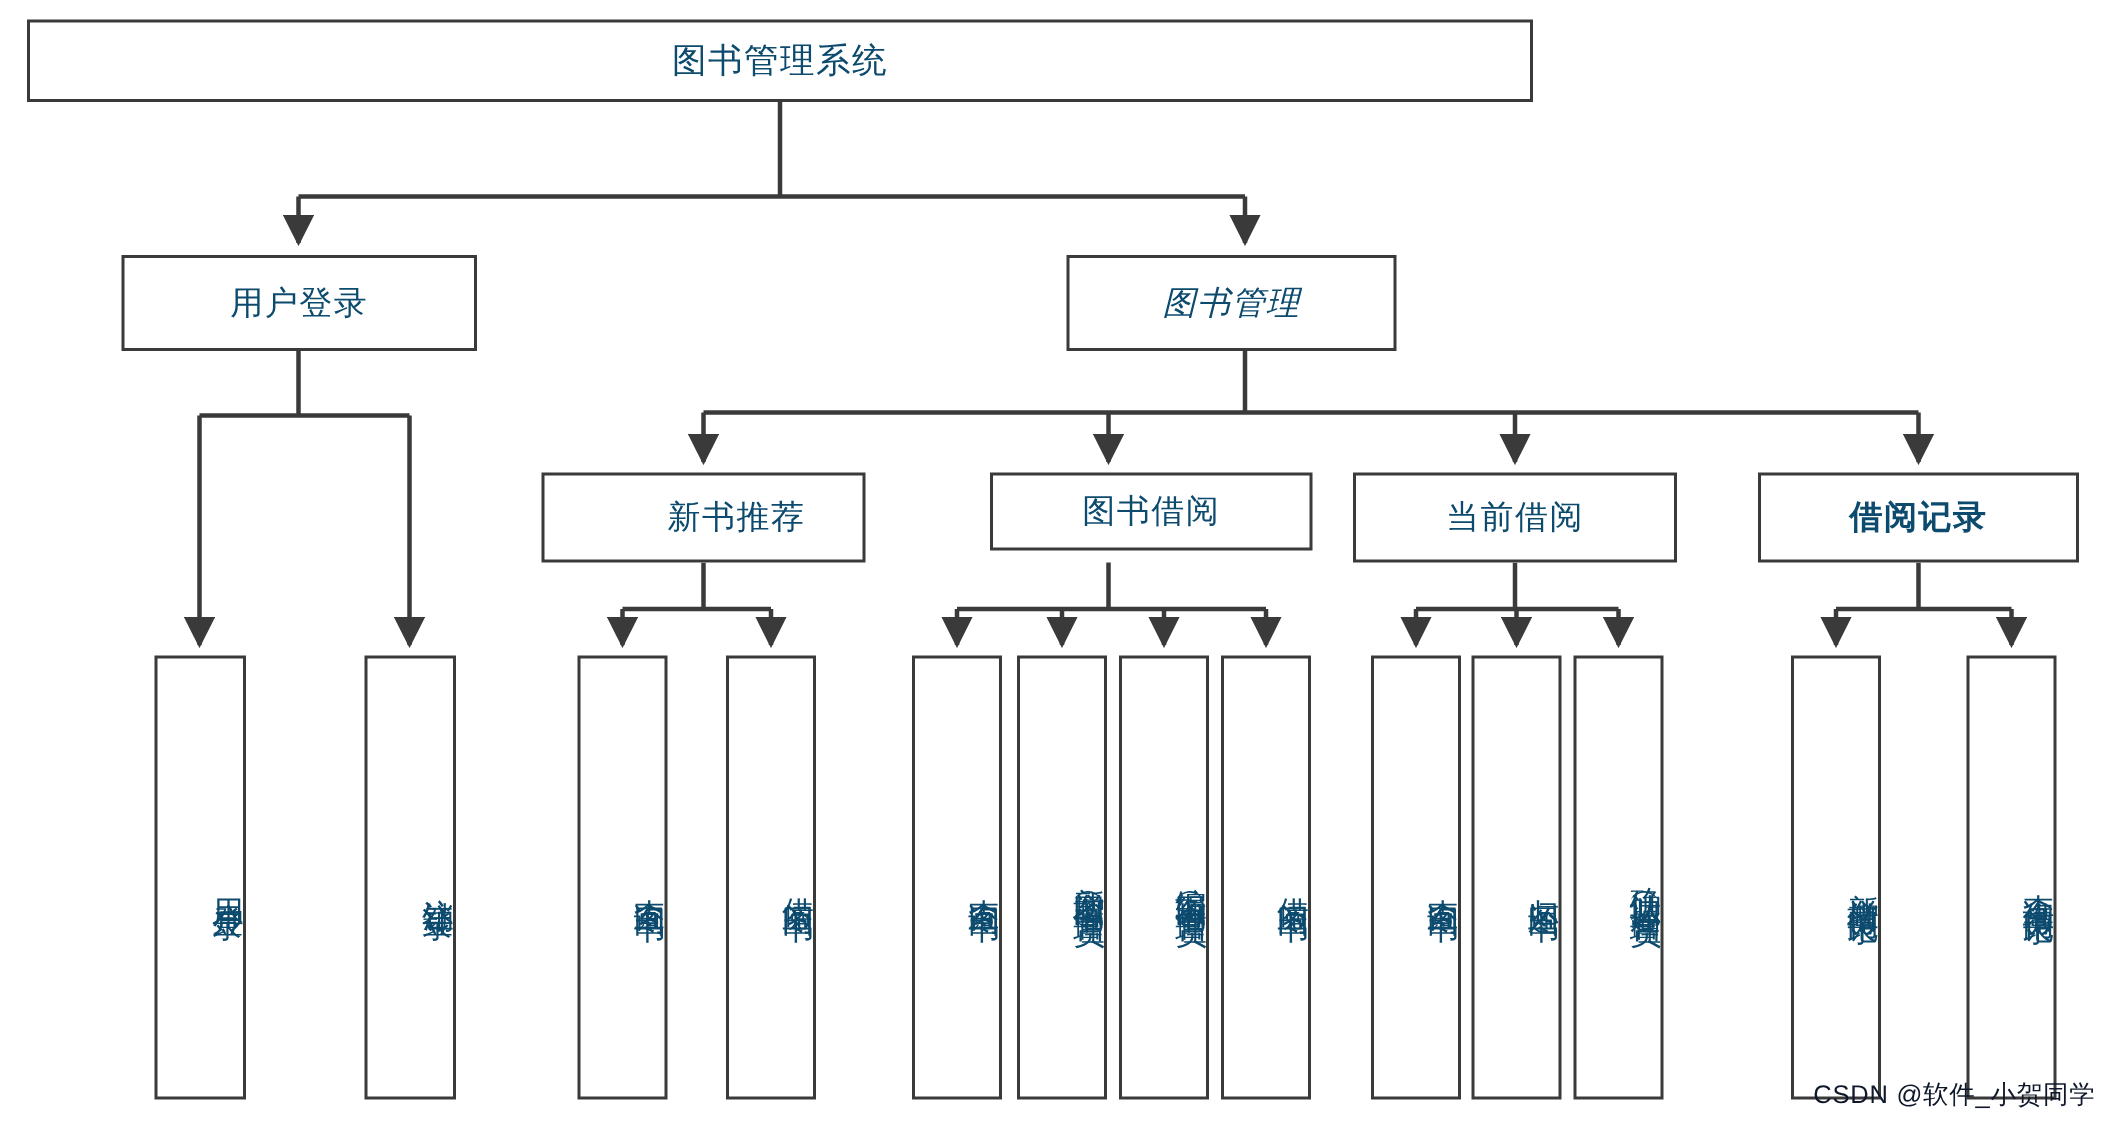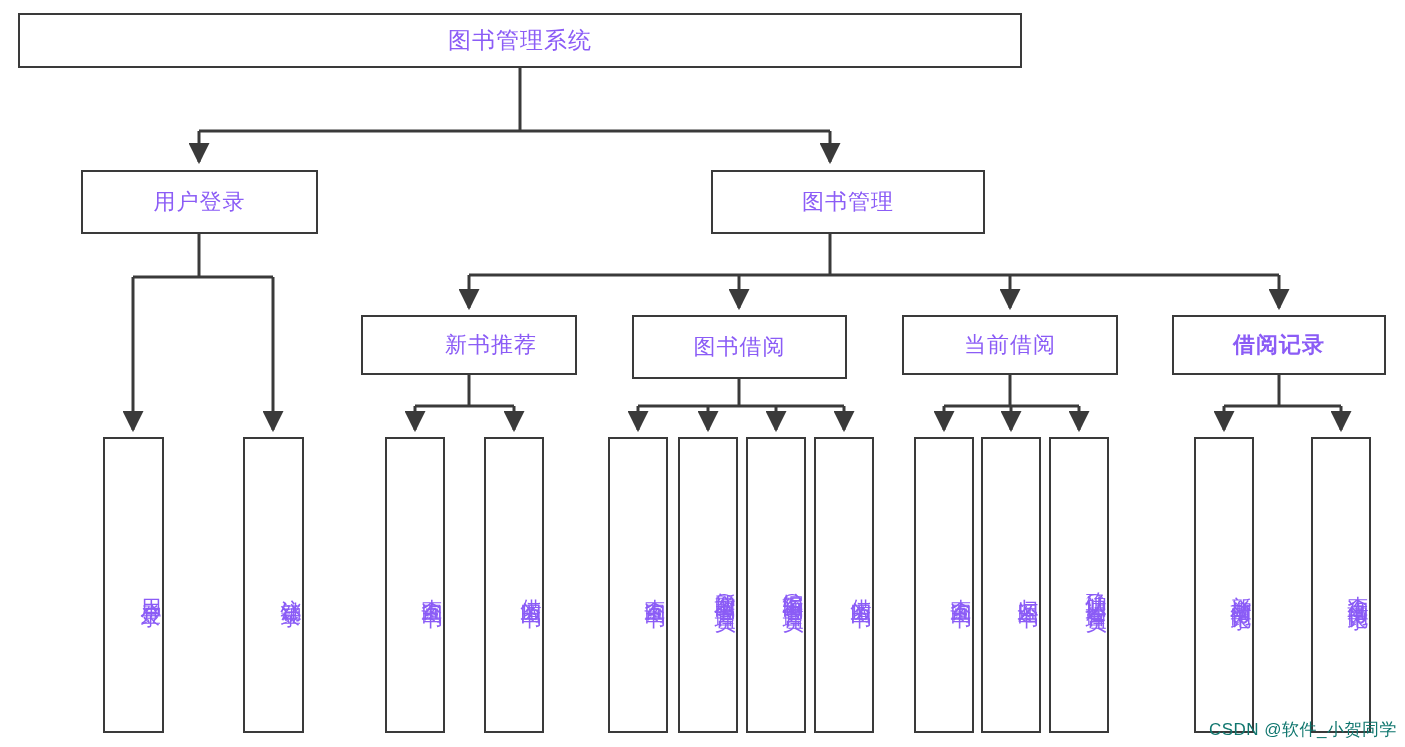--- a/index.html
+++ b/index.html
@@ -22,21 +22,21 @@
     left: 0;
     top: 0;
     width: 1405px;
     height: 747px;
   }
   .node {
     position: absolute;
     box-sizing: border-box;
     border: 2px solid #3a3a3a;
     background: #ffffff;
-    color: #8b5cf6;
+    color: #0c4a6e;
     display: flex;
     align-items: center;
     justify-content: center;
     text-align: center;
   }
   .node-h {
     font-size: 22px;
     letter-spacing: 1px;
     line-height: 1.2;
   }
@@ -56,21 +56,21 @@
   .node-v span {
     writing-mode: vertical-rl;
     text-orientation: upright;
     display: block;
   }
   .watermark {
     position: absolute;
     right: 8px;
     bottom: 6px;
     font-size: 17px;
-    color: #0f766e;
+    color: #0f172a;
     letter-spacing: 0.5px;
     user-select: none;
     white-space: nowrap;
   }
 </style>
 </head>
 <body>
 
 <div id="diagram-root">
 
@@ -120,24 +120,24 @@
       <path d="M 1279 375 L 1279 406"></path>
       <path d="M 1224 406 L 1341 406"></path>
       <path d="M 1224 406 L 1224 430" marker-end="url(#arrow)"></path>
       <path d="M 1341 406 L 1341 430" marker-end="url(#arrow)"></path>
     </g>
   </svg>
 
   <div class="node node-h node-root" style="left:18px; top:13px; width:1004px; height:55px;">图书管理系统</div>
 
   <div class="node node-h" style="left:81px; top:170px; width:237px; height:64px;">用户登录</div>
-  <div class="node node-h" style="left:711px; top:170px; width:274px; height:64px;">图书管理</div>
+  <div class="node node-h" style="left:711px; top:170px; width:220px; height:64px;font-style:italic;">图书管理</div>
 
   <div class="node node-h" style="left:361px; top:315px; width:216px; height:60px;padding-left:44px;">新书推荐</div>
-  <div class="node node-h" style="left:632px; top:315px; width:215px; height:64px;">图书借阅</div>
+  <div class="node node-h" style="left:660px; top:315px; width:215px; height:52px;">图书借阅</div>
   <div class="node node-h" style="left:902px; top:315px; width:216px; height:60px;font-family:Liberation Serif, serif;">当前借阅</div>
   <div class="node node-h" style="left:1172px; top:315px; width:214px; height:60px;font-weight:bold;">借阅记录</div>
 
   <div class="node node-v" style="left:103px; top:437px; width:61px; height:296px;">
     <span>用户登录</span>
   </div>
   <div class="node node-v" style="left:243px; top:437px; width:61px; height:296px;">
     <span>注销登录</span>
   </div>
 

